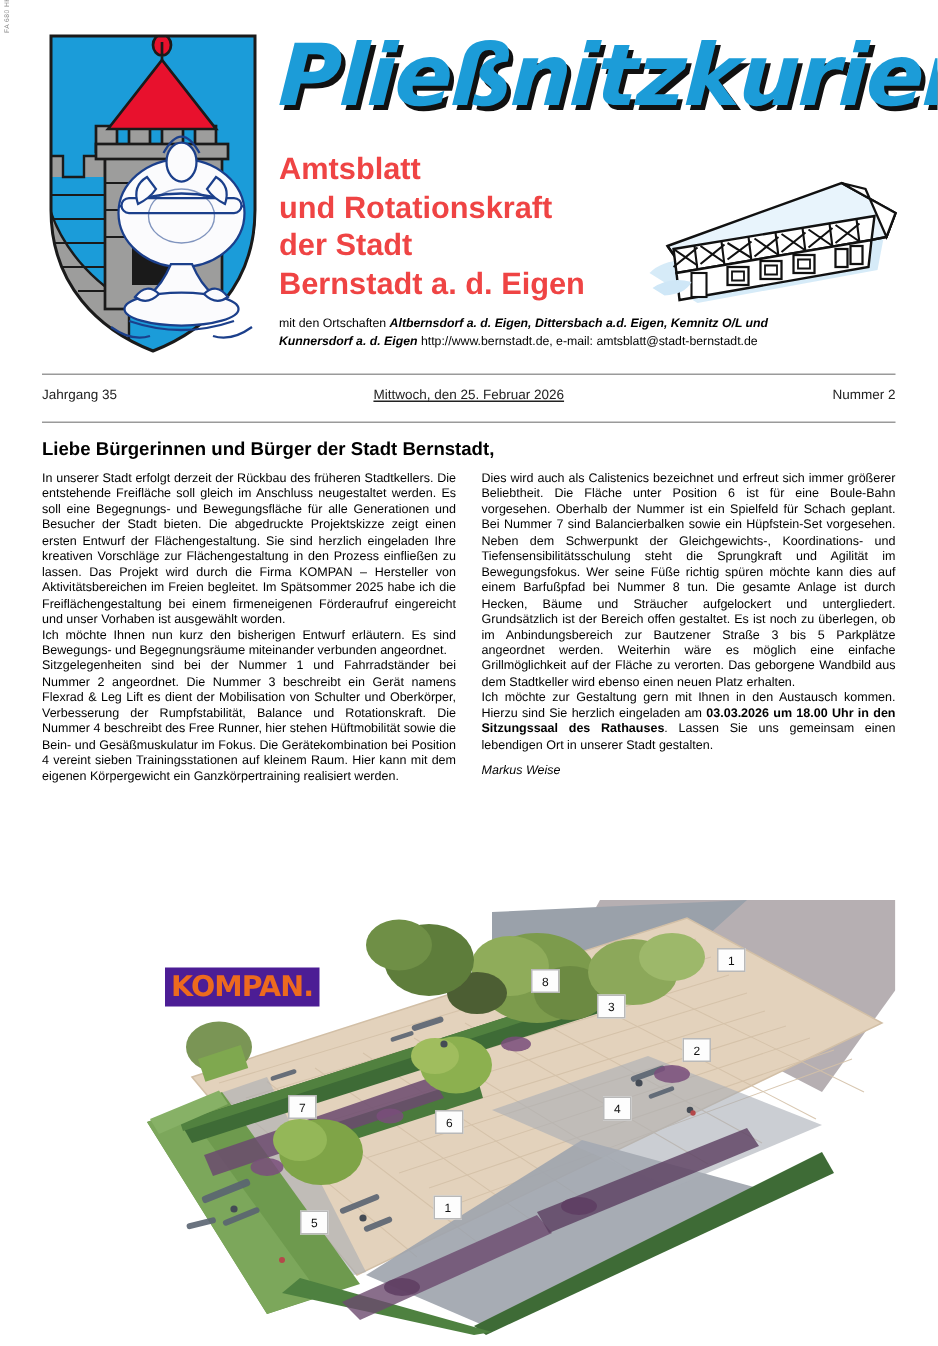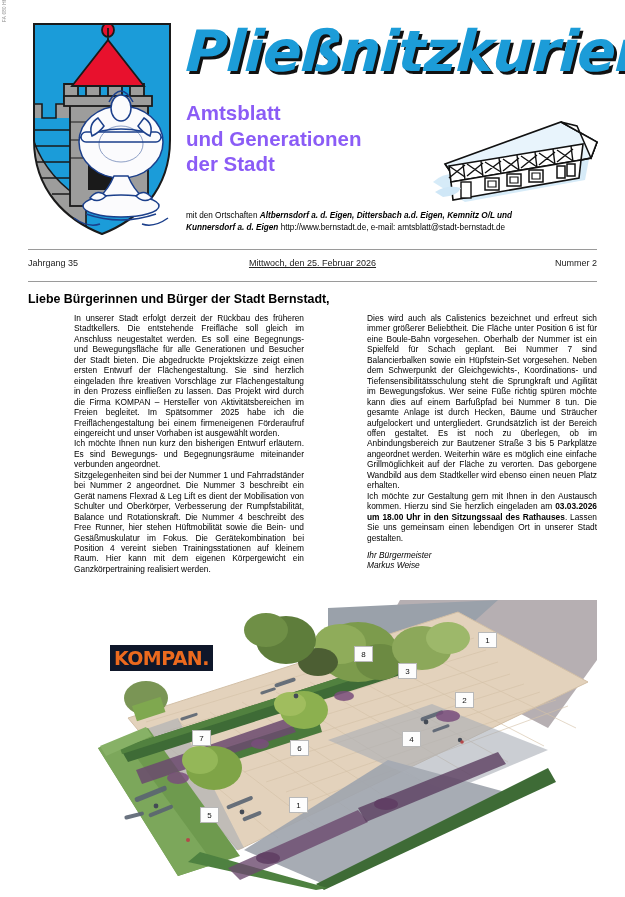--- a/index.html
+++ b/index.html
@@ -39,21 +39,21 @@
     text-shadow:3px 3px 0 #111;
     font-style:italic;
     transform:skewX(-3deg);
     white-space:nowrap;
   }
 
   .subtitle{
     position:absolute;left:186px;top:100px;
     font-family:"Liberation Sans", sans-serif;
     font-weight:700;font-size:20.5px;line-height:25.5px;
-    color:#8b5cf6;
+    color:#ef4444;
   }
 
   .orte{
     position:absolute;left:186px;top:210px;width:400px;
     font-size:8.2px;line-height:11.5px;color:#000;
   }
   .orte b{font-weight:700;font-style:italic;}
 
   .house{position:absolute;left:415px;top:108px;width:190px;height:100px;}
 
@@ -75,21 +75,21 @@
     position:absolute;left:28px;top:292px;width:569px;
     text-align:left;
     font-weight:700;font-size:12.4px;color:#000;
   }
 
   
   .cols{
     position:absolute;left:28px;top:313px;width:569px;
     display:flex;gap:17px;
   }
-  .col{width:276px;margin-left:46px;}
+  .col{width:276px;}
   .col p{
     margin:0;
     font-size:8.35px;
     line-height:10.45px;
     text-align:justify;
     text-justify:inter-word;
     hyphens:none;
     color:#000;
   }
   .col p b{font-weight:700;}
@@ -113,21 +113,21 @@
     display:flex;align-items:center;justify-content:center;
     box-sizing:border-box;
   }
 
   .kompan{
     position:absolute;left:110px;top:645px;
     font-family:"DejaVu Sans", sans-serif;
     font-weight:700;font-size:19px;
     letter-spacing:-0.6px;
     color:#EC6A1E;
-    background:#0f172a;
+    background:#4c1d95;
     padding:2px 4px;
   }
   .kompan .dot{color:#EC6A1E;}
 </style>
 </head>
 <body>
 
 <div class="page">
 
   <div class="corner-code">FA 680 HH</div>
@@ -178,22 +178,23 @@
           <path d="M48 196 q14 10 26 6 M142 196 q-14 10 -26 6" fill="none"></path>
           <ellipse cx="95" cy="122" rx="22" ry="18" fill="none" stroke-width="0.9" opacity=".55"></ellipse>
         </g>
       </svg>
     </div>
 
     <div class="title">Pließnitzkurier</div>
 
     <div class="subtitle">
       <div>Amtsblatt</div>
-      <div>und Generationen</div>
+      <div>und Rotationskraft</div>
       <div>der Stadt</div>
+      <div>Bernstadt a. d. Eigen</div>
     </div>
 
     <div class="house">
       <svg width="190" height="100" viewBox="0 0 190 100">
         <path d="M18 74 q10 -10 28 -8 l100 -44 l32 8 l-8 42 l-120 22 z" fill="#CFE7F7" opacity=".85"></path>
         <path d="M30 56 L146 14 L182 34 L176 50 L44 76 Z" fill="#E8F4FC" stroke="#111" stroke-width="1.6"></path>
         <path d="M30 56 L44 76 L176 50 L182 34" fill="none" stroke="#111" stroke-width="1.6"></path>
 
         <path d="M34 58 L168 36 L166 52 L36 74 Z" fill="#fff" stroke="#111" stroke-width="1.6"></path>
         <g stroke="#111" stroke-width="1.4" fill="none">
@@ -240,21 +241,20 @@
   <div class="cols">
     <div class="col">
       <p>In unserer Stadt erfolgt derzeit der Rückbau des früheren Stadtkellers. Die entstehende Freifläche soll gleich im Anschluss neugestaltet werden. Es soll eine Begegnungs- und Bewegungsfläche für alle Generationen und Besucher der Stadt bieten. Die abgedruckte Projektskizze zeigt einen ersten Entwurf der Flächengestaltung. Sie sind herzlich eingeladen Ihre kreativen Vorschläge zur Flächengestaltung in den Prozess einfließen zu lassen. Das Projekt wird durch die Firma KOMPAN – Hersteller von Aktivitätsbereichen im Freien begleitet. Im Spätsommer 2025 habe ich die Freiflächengestaltung bei einem firmeneigenen Förderaufruf eingereicht und unser Vorhaben ist ausgewählt worden.</p>
       <p>Ich möchte Ihnen nun kurz den bisherigen Entwurf erläutern. Es sind Bewegungs- und Begegnungsräume miteinander verbunden angeordnet.</p>
       <p>Sitzgelegenheiten sind bei der Nummer 1 und Fahrradständer bei Nummer 2 angeordnet. Die Nummer 3 beschreibt ein Gerät namens Flexrad &amp; Leg Lift es dient der Mobilisation von Schulter und Oberkörper, Verbesserung der Rumpfstabilität, Balance und Rotationskraft. Die Nummer 4 beschreibt des Free Runner, hier stehen Hüftmobilität sowie die Bein- und Gesäßmuskulatur im Fokus. Die Gerätekombination bei Position 4 vereint sieben Trainingsstationen auf kleinem Raum. Hier kann mit dem eigenen Körpergewicht ein Ganzkörpertraining realisiert werden.</p>
     </div>
     <div class="col">
       <p>Dies wird auch als Calistenics bezeichnet und erfreut sich immer größerer Beliebtheit. Die Fläche unter Position 6 ist für eine Boule-Bahn vorgesehen. Oberhalb der Nummer ist ein Spielfeld für Schach geplant. Bei Nummer 7 sind Balancierbalken sowie ein Hüpfstein-Set vorgesehen. Neben dem Schwerpunkt der Gleichgewichts-, Koordinations- und Tiefensensibilitätsschulung steht die Sprungkraft und Agilität im Bewegungsfokus. Wer seine Füße richtig spüren möchte kann dies auf einem Barfußpfad bei Nummer 8 tun. Die gesamte Anlage ist durch Hecken, Bäume und Sträucher aufgelockert und untergliedert. Grundsätzlich ist der Bereich offen gestaltet. Es ist noch zu überlegen, ob im Anbindungsbereich zur Bautzener Straße 3 bis 5 Parkplätze angeordnet werden. Weiterhin wäre es möglich eine einfache Grillmöglichkeit auf der Fläche zu verorten. Das geborgene Wandbild aus dem Stadtkeller wird ebenso einen neuen Platz erhalten.</p>
       <p><span>Ich möchte zur Gestaltung gern mit Ihnen in den Austausch kommen. Hierzu sind Sie herzlich eingeladen am </span><b>03.03.2026 um 18.00 Uhr in den Sitzungssaal des Rathauses</b><span>. Lassen Sie uns gemeinsam einen lebendigen Ort in unserer Stadt gestalten.</span></p>
       <p class="spacer"></p>
-      <p class="ital">Ihr Bürgermeister</p>
       <p class="ital">Markus Weise</p>
     </div>
   </div>
 
   <div class="render">
     <svg width="569" height="290" viewBox="0 0 569 290">
       <rect x="0" y="0" width="569" height="290" fill="#ffffff"></rect>
 
       <path d="M372 0 L569 0 L569 60 L520 128 L350 40 Z" fill="#B6AFB2"></path>
       <path d="M300 8 L470 0 L430 36 L300 34 Z" fill="#9AA1AA"></path>

